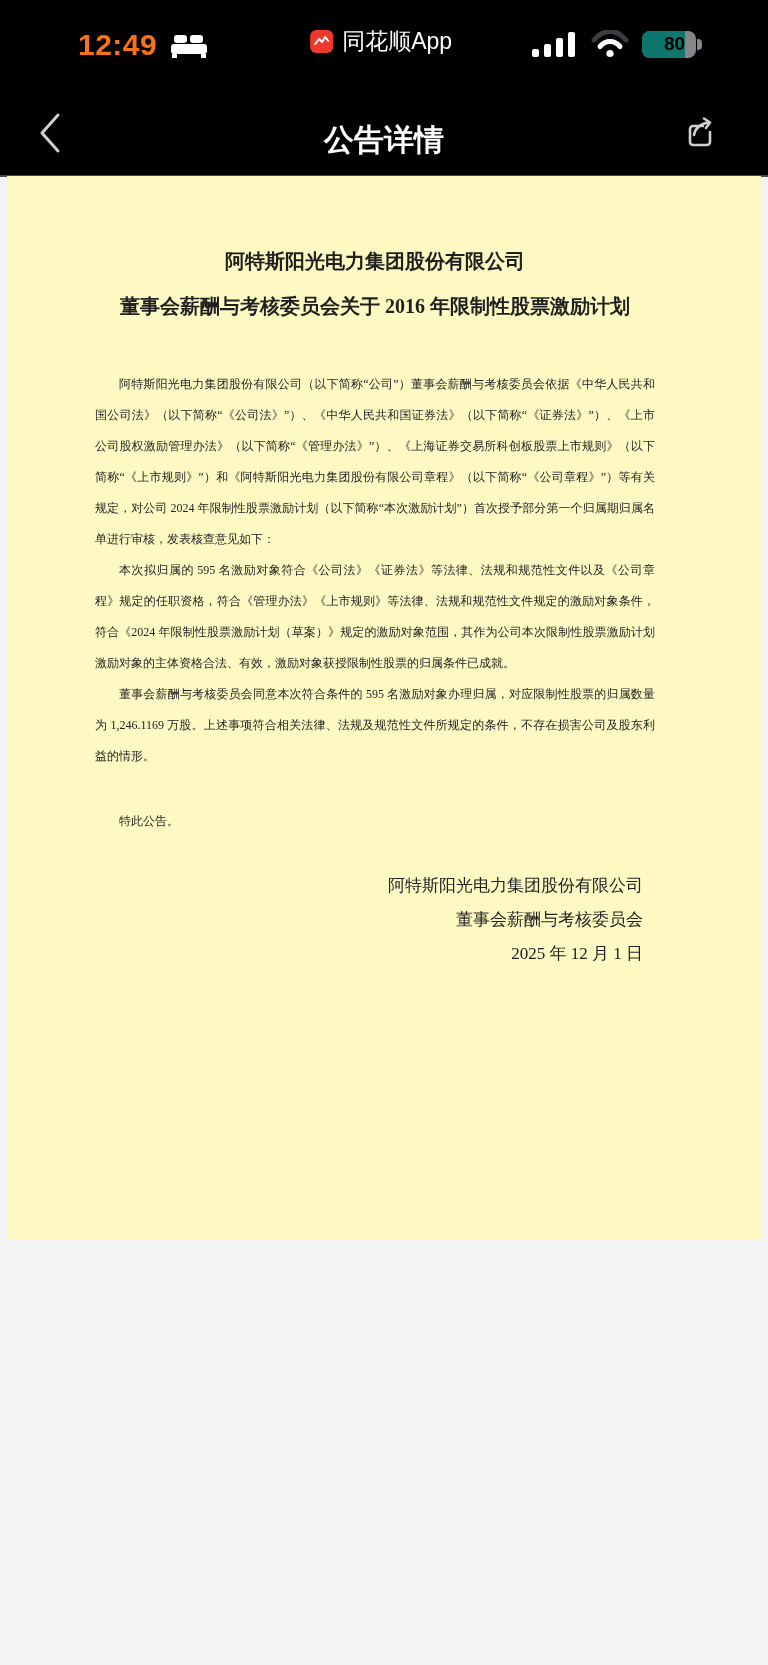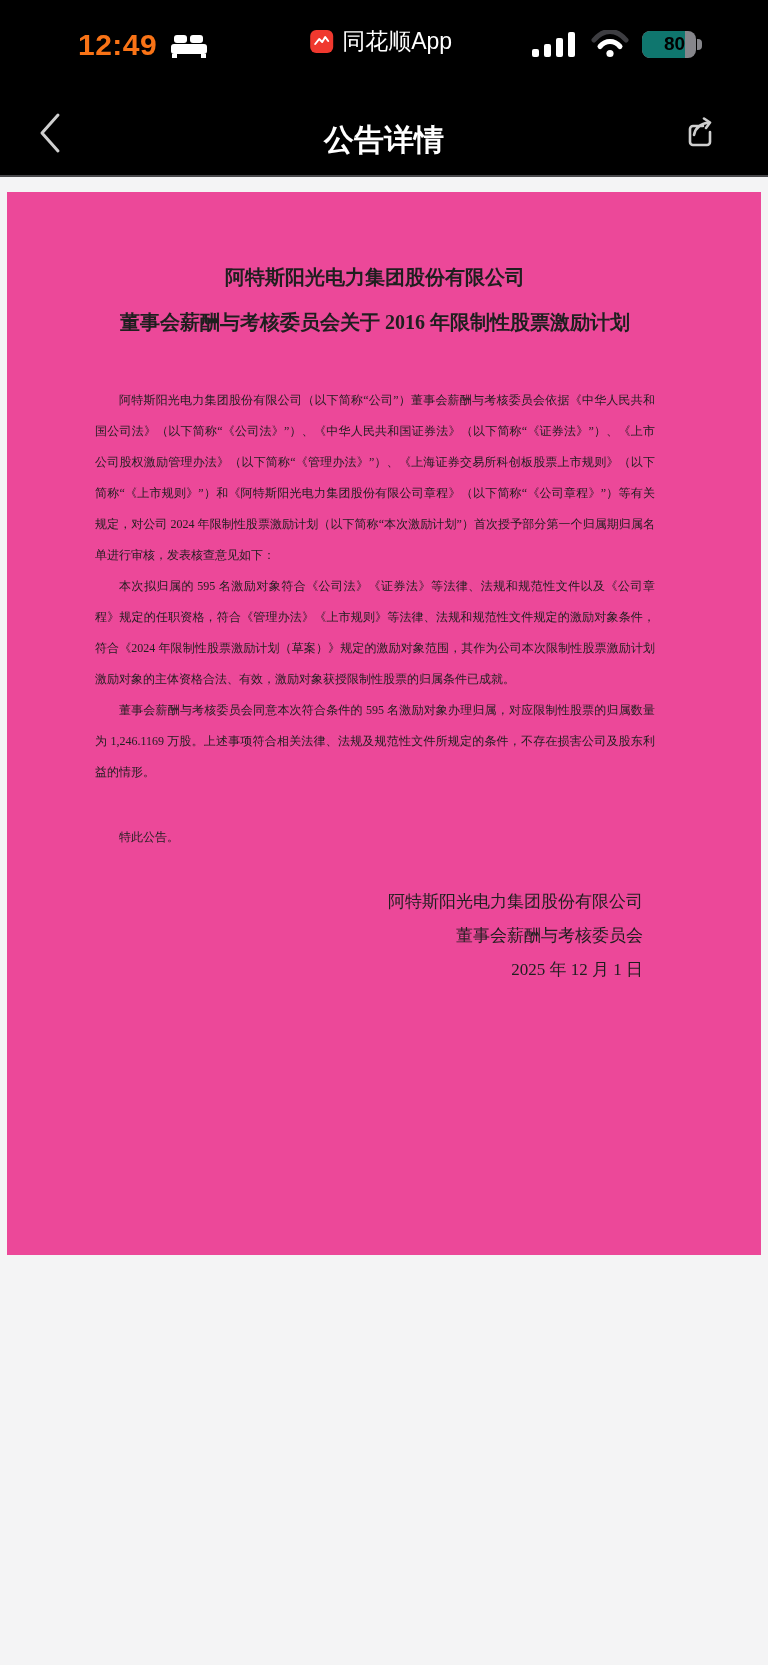--- a/index.html
+++ b/index.html
@@ -26,21 +26,21 @@
   .nav-bar{position:absolute;top:90px;left:0;width:768px;height:85px;background:#000;
            border-bottom:2px solid #47474a;box-sizing:content-box;}
   .nav-title{position:absolute;left:0;right:0;top:20px;text-align:center;color:#fff;
              font-size:30px;font-weight:600;line-height:44px;margin-top:8px;}
   .nav-btn{position:absolute;top:0;width:80px;height:85px;background:none;border:none;padding:0;cursor:pointer;
            display:flex;align-items:center;justify-content:center;}
   .back-btn{left:10px;}
   .share-btn{right:28px;}
 
   
-  .doc-page{position:absolute;left:7px;top:192px;width:754px;height:1063px;background:#ec4899;
+  .doc-page{position:absolute;left:7px;top:176px;width:754px;height:1063px;background:#fef9c3;
             box-sizing:border-box;padding:63px 106px 0 88px;
             font-family:"Liberation Serif","DejaVu Serif",serif;color:#1f1f1f;}
   .doc-title{text-align:center;font-weight:700;font-size:20px;line-height:45px;white-space:nowrap;margin:0 -30px;}
   .doc-body{margin-top:40px;}
   .para{margin:0;font-size:12px;line-height:31px;text-align:justify;text-indent:2em;
         font-family:"Liberation Serif","DejaVu Serif",serif;}
   .para.closing{margin-top:34px;}
   .signature{margin-top:32px;text-align:right;font-size:17px;line-height:34px;padding-right:12px;}
 </style>
 </head>

